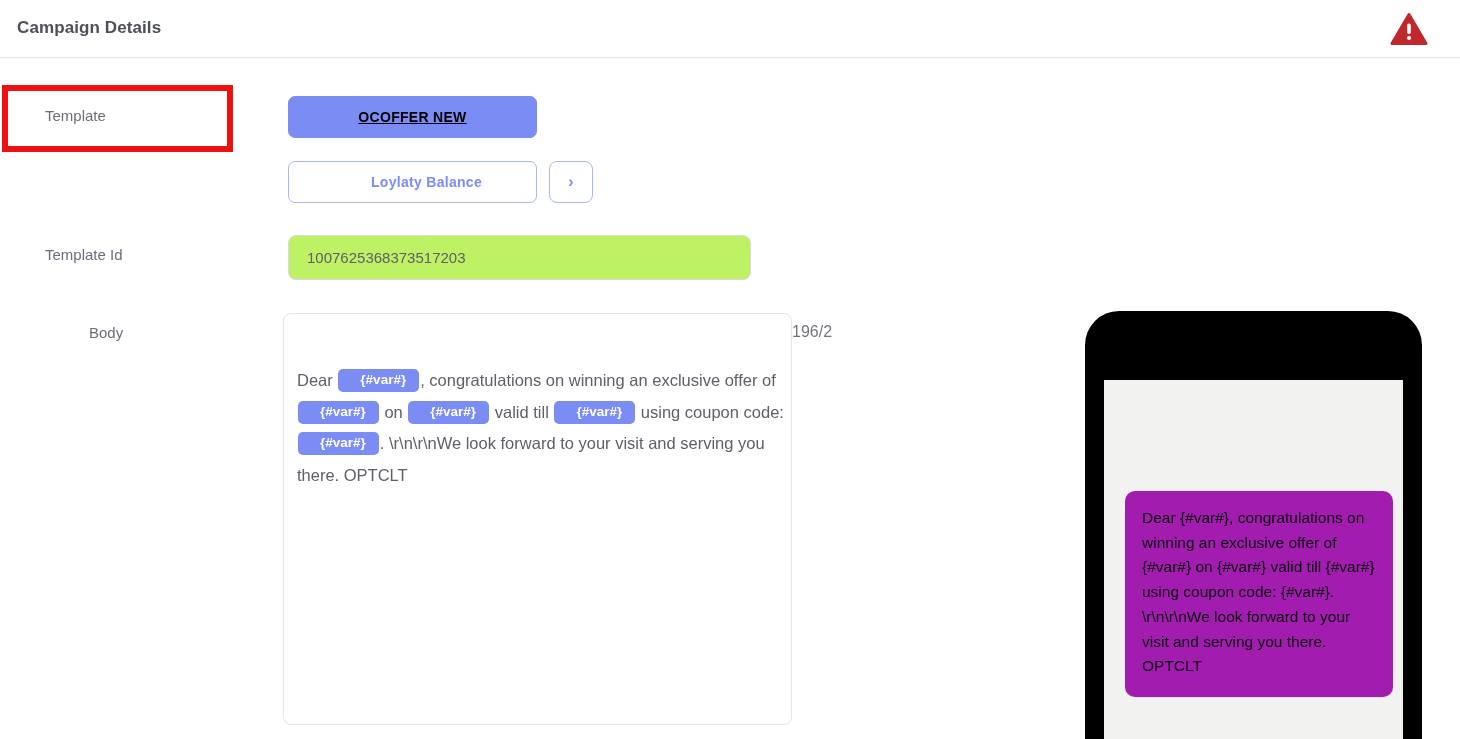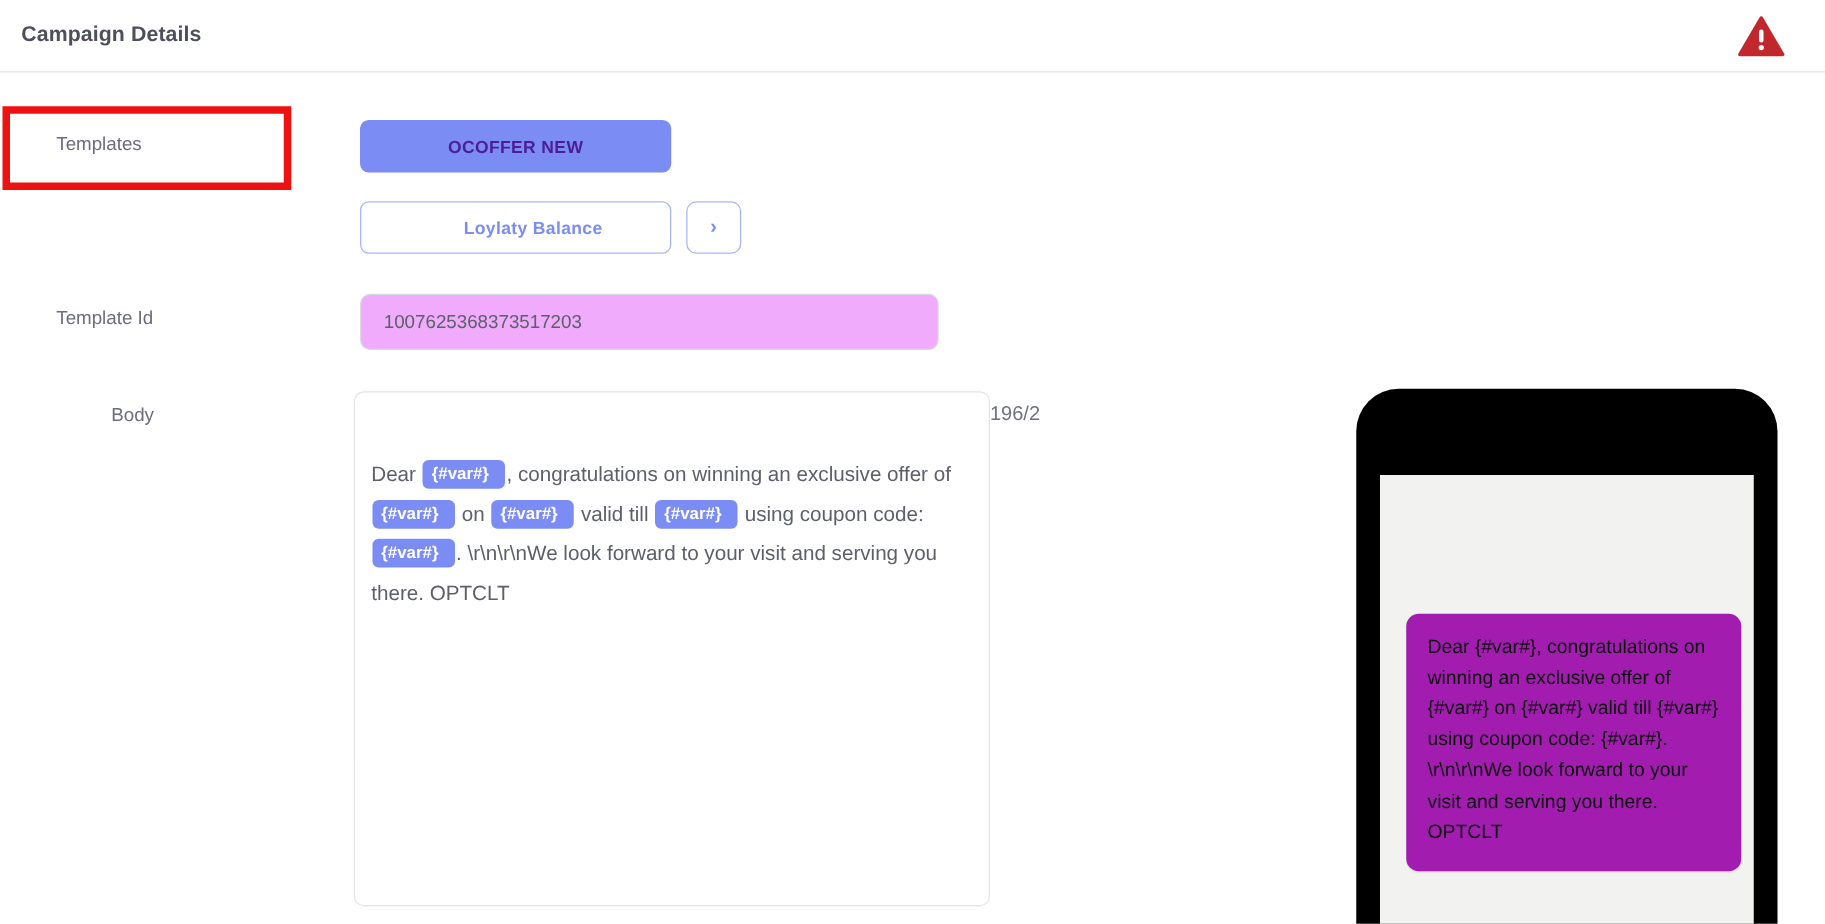--- a/index.html
+++ b/index.html
@@ -71,36 +71,37 @@
     border-radius: 7px;
     cursor: pointer;
     background: #ffffff;
     border: 1px solid #a9b5f8;
     color: #7b8cf5;
     height: 42px;
   }
   .tpl-btn.active {
     background: #7b8cf5;
     border-color: #7b8cf5;
-    color: #4c1d95;
+    color: #000000;
+    text-decoration: underline;
   }
   .btn-ocoffer   { left: 288px; top: 96px;  width: 249px; }
   .btn-storebday { left: 551px; top: 96px;  width: 246px; }
   .btn-loyalty   { left: 288px; top: 161px; width: 249px; padding-left: 28px; }
   .btn-next      { left: 549px; top: 161px; width: 44px; border-radius: 8px;
                    font-size: 16px; font-weight: bold; }
 
   
   .tplid-input {
     position: absolute;
     left: 288px; top: 235px;
     width: 463px; height: 45px;
     border: 1px solid #d7dae0;
     border-radius: 8px;
-    background: #f0abfc;
+    background: #bef264;
     font-family: "Liberation Sans", sans-serif;
     font-size: 15px;
     color: #5d6069;
     padding: 0 18px;
     outline: none;
   }
 
   
   .body-box {
     position: absolute;
@@ -120,21 +121,21 @@
     color: #5d6069;
     word-wrap: break-word;
   }
   .vchip {
     display: inline-block;
     background: #7b8cf5;
     color: #ffffff;
     border-radius: 5px;
     font-size: 13.5px;
     font-weight: bold;
-    padding: 2px 13px 3px 7px;
+    padding: 2px 13px 3px 22px;
     line-height: 18px;
     vertical-align: 2px;
     margin: 0 1px;
   }
   .char-count {
     position: absolute;
     left: 792px; top: 323px;
     font-size: 16px;
     color: #70737c;
   }
@@ -201,21 +202,21 @@
     <div class="header-title">Campaign Details</div>
     <div class="warning-icon">
       <svg viewBox="0 0 38 34" width="38" height="34" aria-hidden="true">
         <path d="M19 2.5 L36 31.5 L2 31.5 Z" fill="#c0282d" stroke="#c0282d" stroke-width="3" stroke-linejoin="round"></path>
         <rect x="17.2" y="11.5" width="3.6" height="10.5" rx="1.8" fill="#ffffff"></rect>
         <circle cx="19" cy="26" r="2.1" fill="#ffffff"></circle>
       </svg>
     </div>
   </div>
 
-  <div class="field-label label-templates">Templates</div>
+  <div class="field-label label-templates">Template</div>
   <div class="field-label label-templateid">Template Id</div>
   <div class="field-label label-body">Body</div>
 
   <div class="highlight-box"></div>
 
   <div class="tpl-btn active btn-ocoffer">OCOFFER NEW</div>
   <div class="tpl-btn btn-loyalty">Loylaty Balance</div>
   <div class="tpl-btn btn-next">›</div>
 
   <input class="tplid-input" type="text" value="1007625368373517203" style="">

